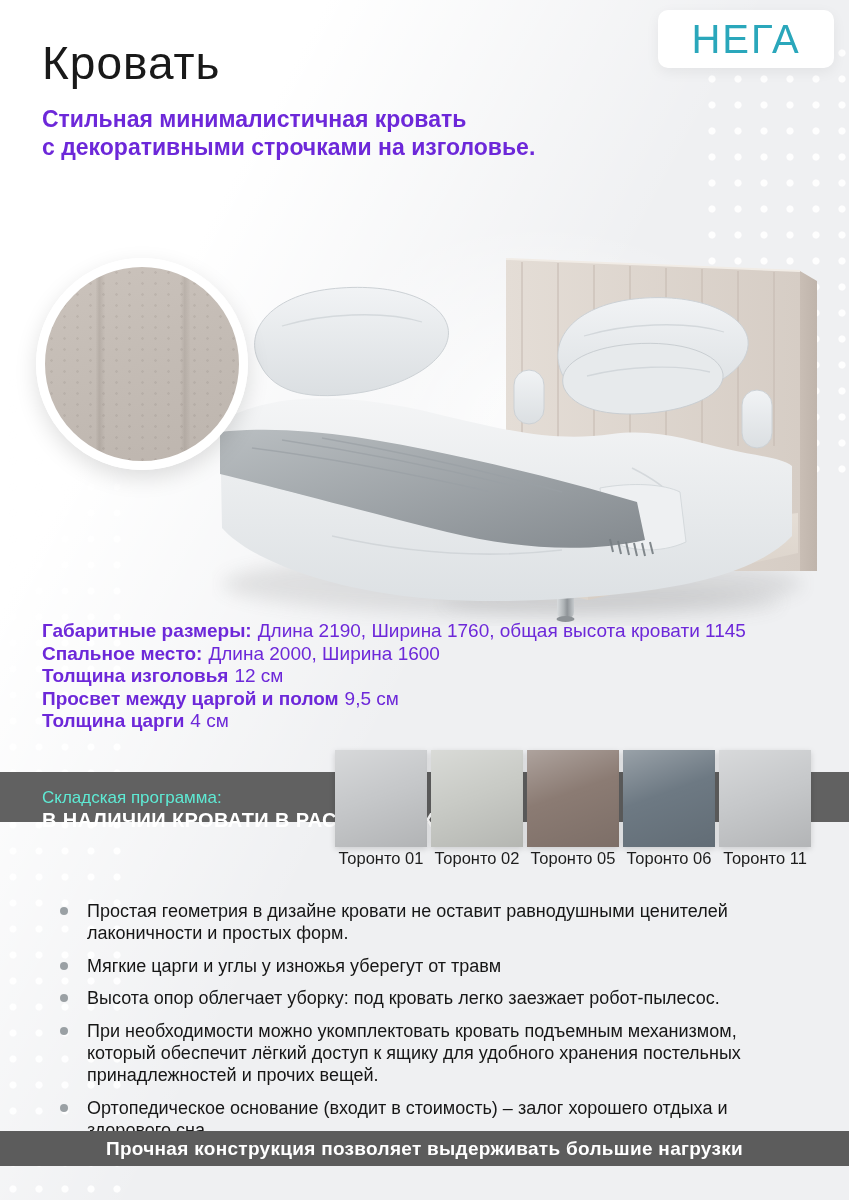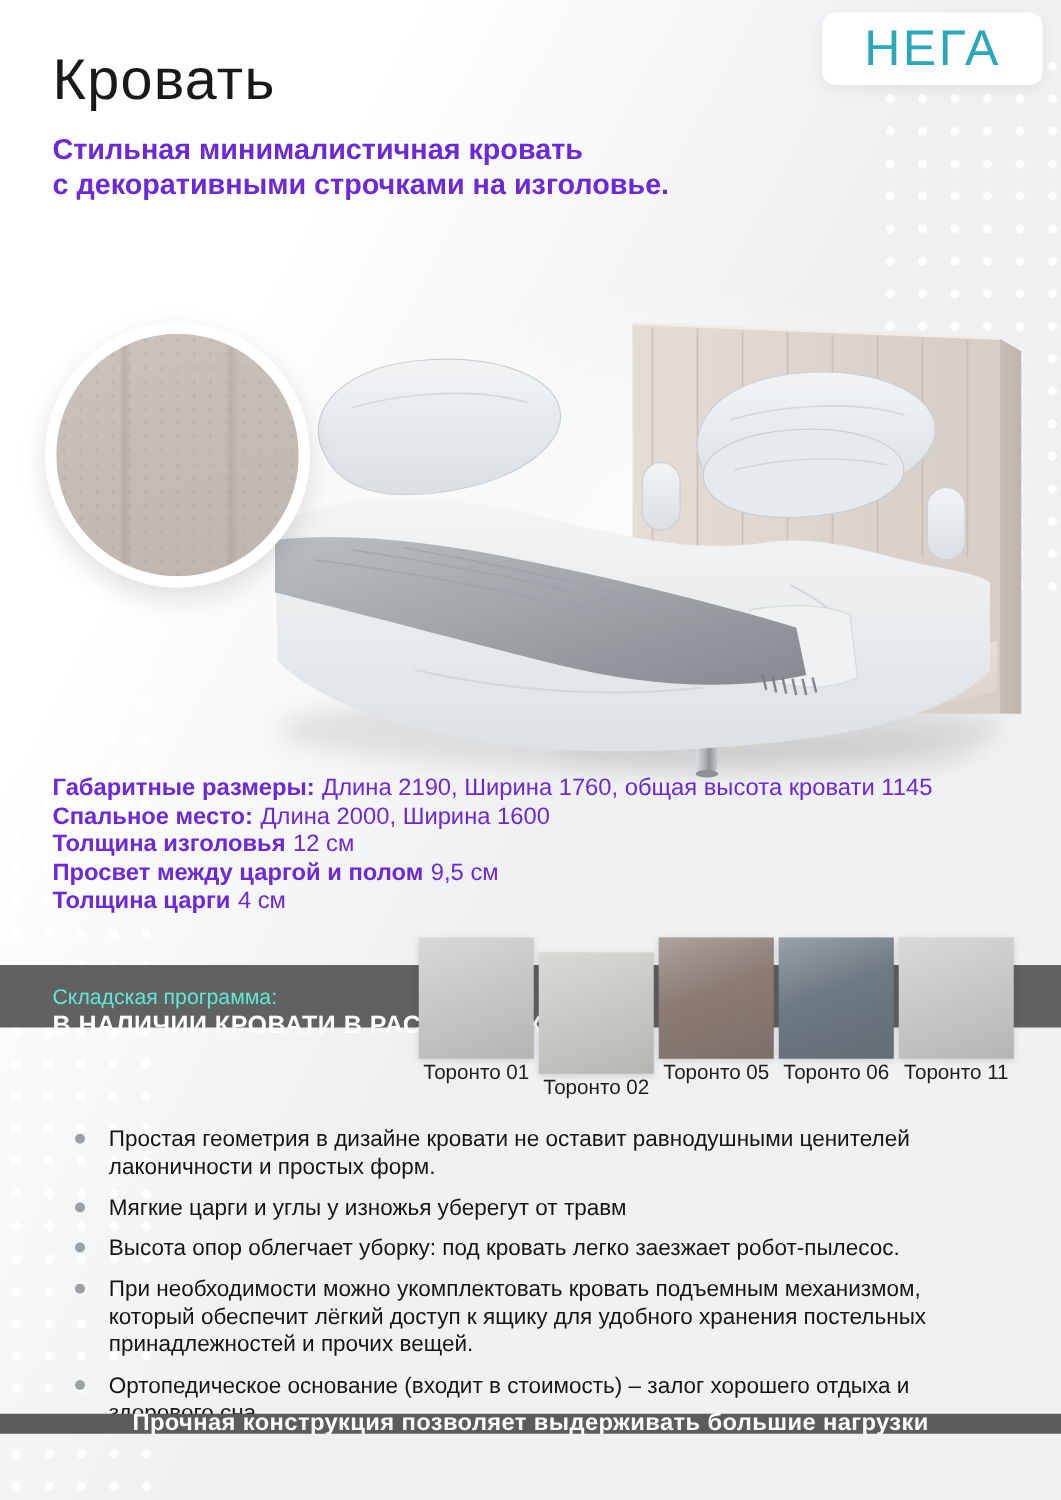--- a/index.html
+++ b/index.html
@@ -51,31 +51,31 @@
   .stock-banner{position:absolute;left:0;top:772px;width:849px;height:50px;background:#616161;z-index:1;
       display:flex;align-items:center;}
   .stock-text{margin-left:42px;color:#fff;}
   .stock-line1{font-size:17px;font-weight:400;color:#5eead4;line-height:1.25;margin-top:26px;}
   .stock-line2{font-size:20px;font-weight:600;color:#ffffff;letter-spacing:0.4px;line-height:1.25;}
   .swatch{position:absolute;top:750px;width:92px;height:97px;z-index:2;
       box-shadow:0 2px 6px rgba(0,0,0,0.15);
       background-image:linear-gradient(160deg,rgba(255,255,255,0.30) 0%,rgba(255,255,255,0) 45%,rgba(0,0,0,0.10) 100%);}
   .swatch-label{position:absolute;top:849px;width:92px;text-align:center;font-size:16.5px;
       color:#1d1d1d;z-index:2;}
-  .sw0{left:335px;} .sw1{left:431px;margin-top:12px;} .sw2{left:527px;} .sw3{left:623px;} .sw4{left:719px;}
+  .sw0{left:335px;} .sw1{left:431px;} .sw2{left:527px;} .sw3{left:623px;} .sw4{left:719px;}
 
   
   .features{position:absolute;left:42px;top:884px;width:690px;z-index:2;list-style:none;margin:16px;padding:0;}
   .features li{position:relative;padding-left:29px;font-size:18px;line-height:22.4px;color:#161616;
       margin-bottom:10px;}
   .features li::before{content:"";position:absolute;left:2px;top:7px;width:8px;height:8px;border-radius:50%;
       background:#9aa0a4;}
 
   
-  .footer-banner{position:absolute;left:0;top:1131px;width:849px;height:16px;background:#5c5c5c;z-index:2;
+  .footer-banner{position:absolute;left:0;top:1131px;width:849px;height:35px;background:#5c5c5c;z-index:2;
       display:flex;align-items:center;justify-content:center;}
   .footer-banner span{color:#ffffff;font-size:19px;font-weight:700;letter-spacing:0.3px;}
 </style>
 </head>
 <body>
 
 <div class="page">
 
   <div class="bg-sheen"></div>
   <div class="dots dots-tr"></div>

